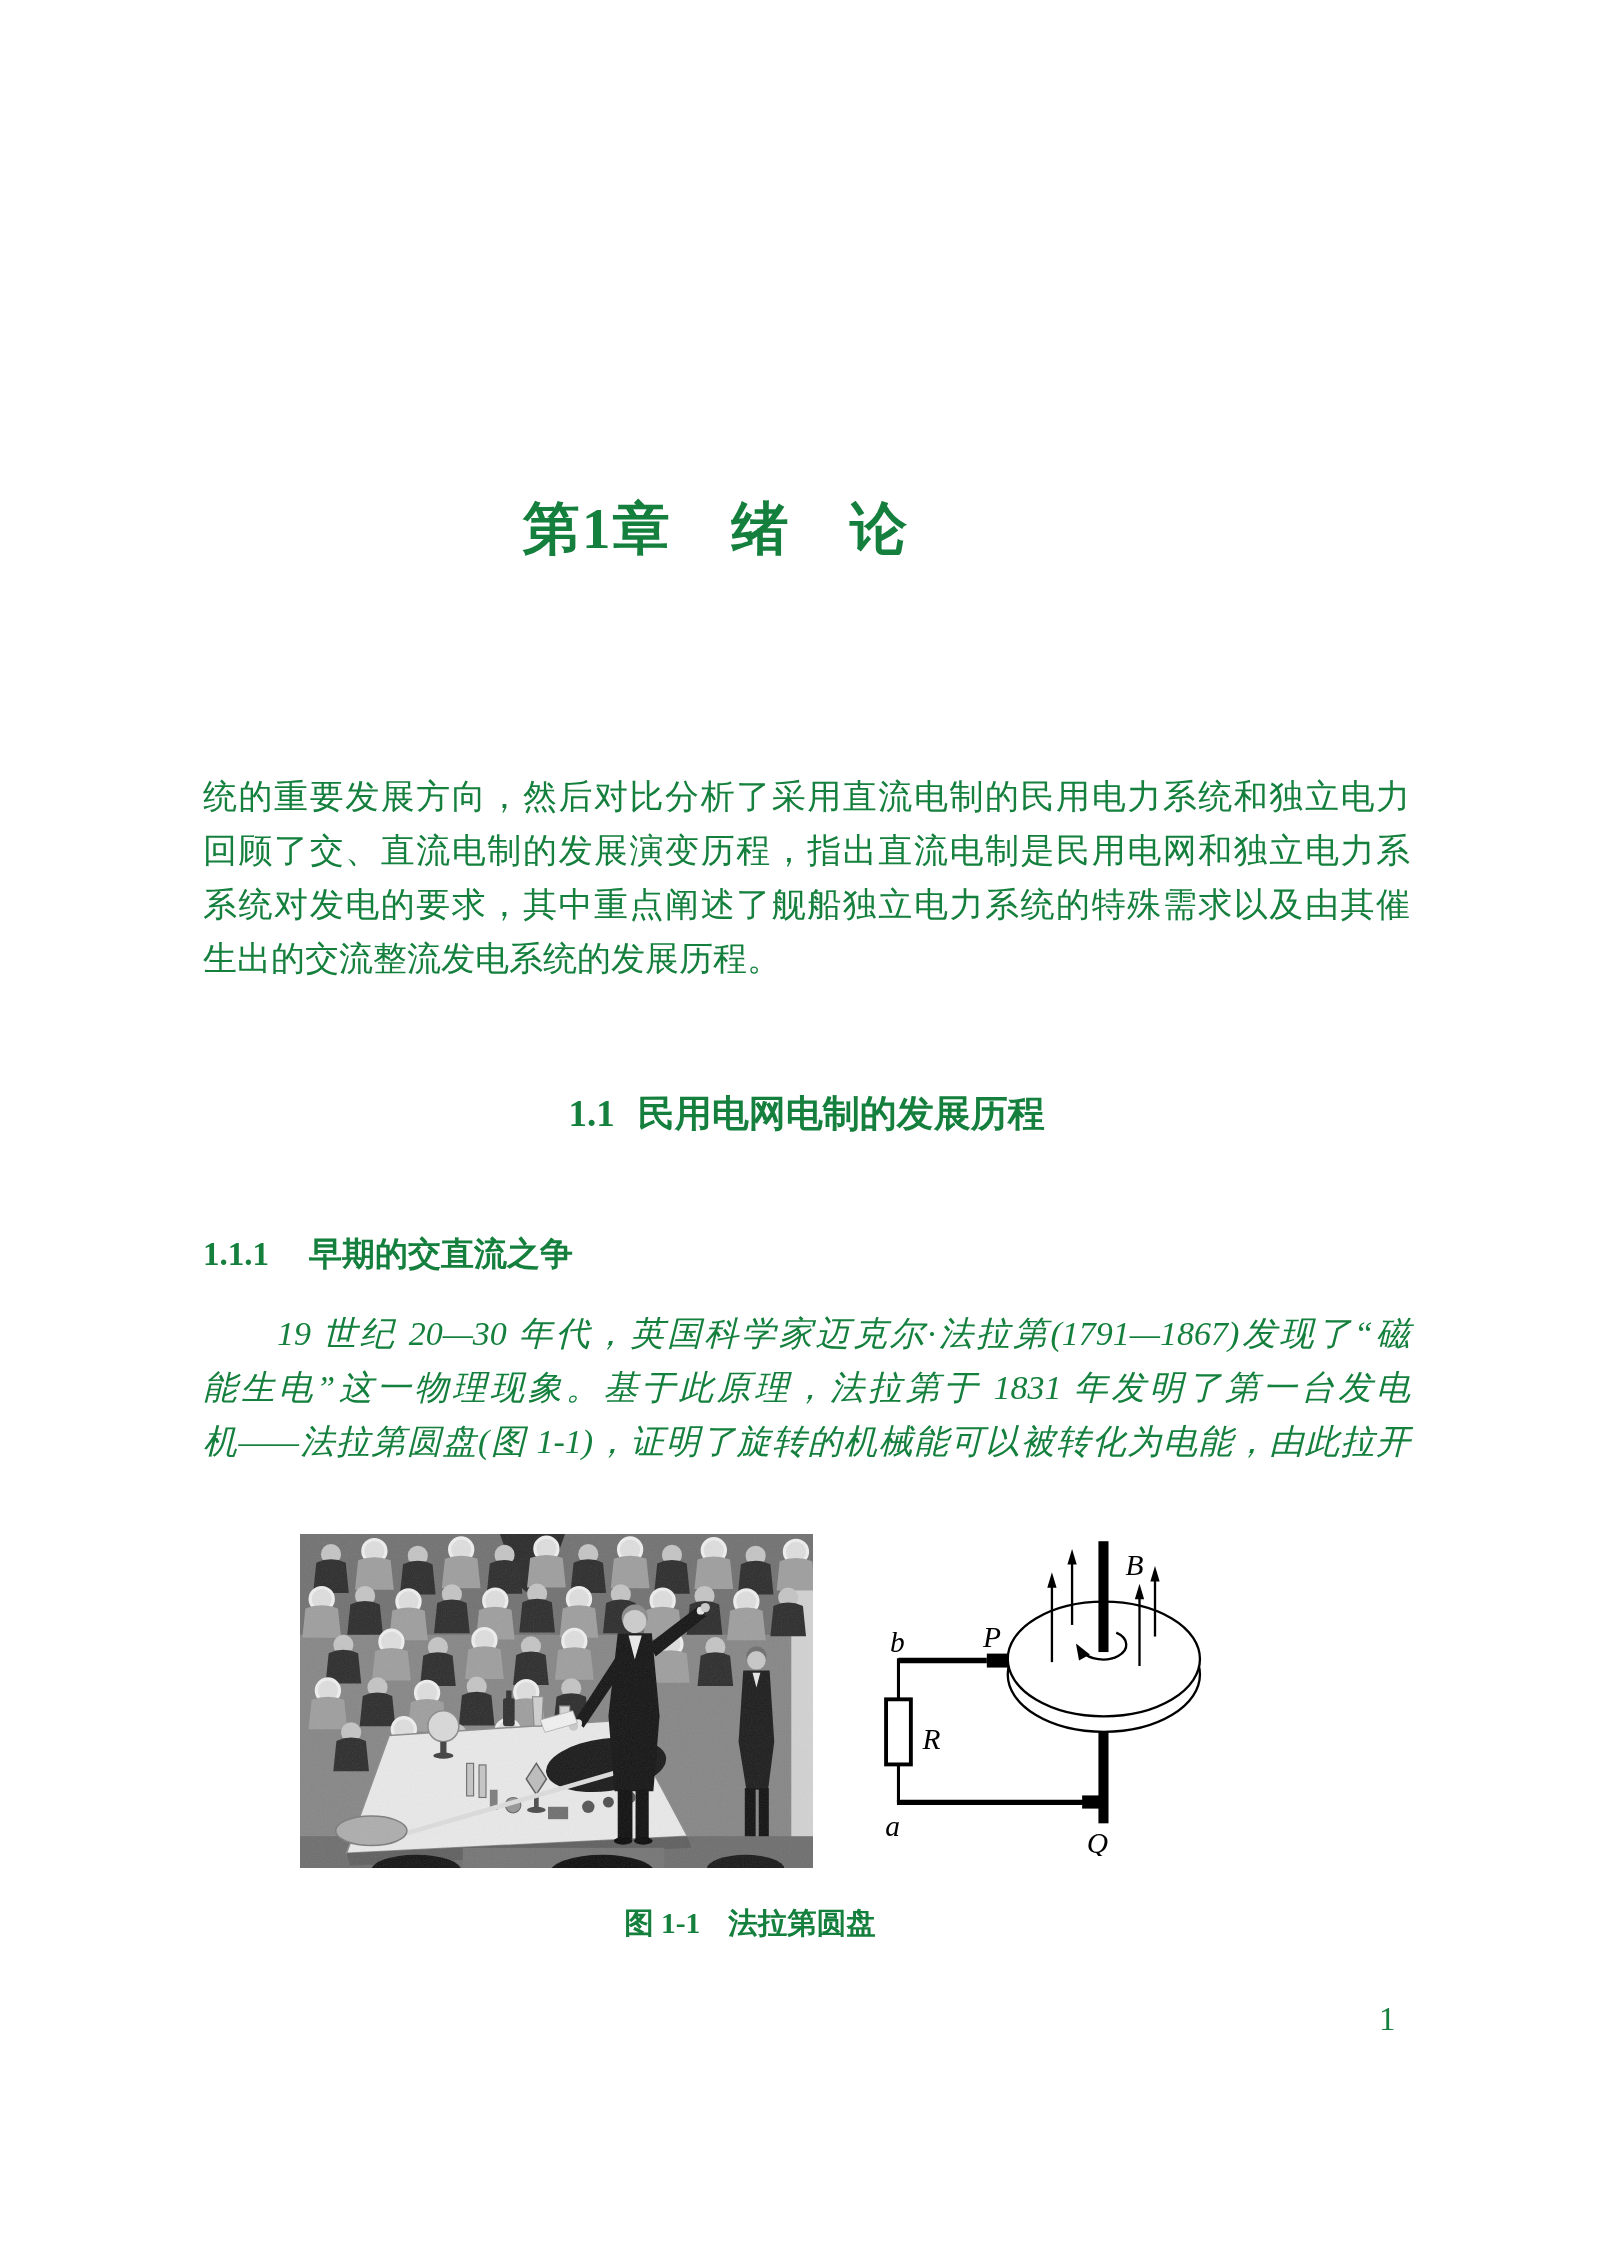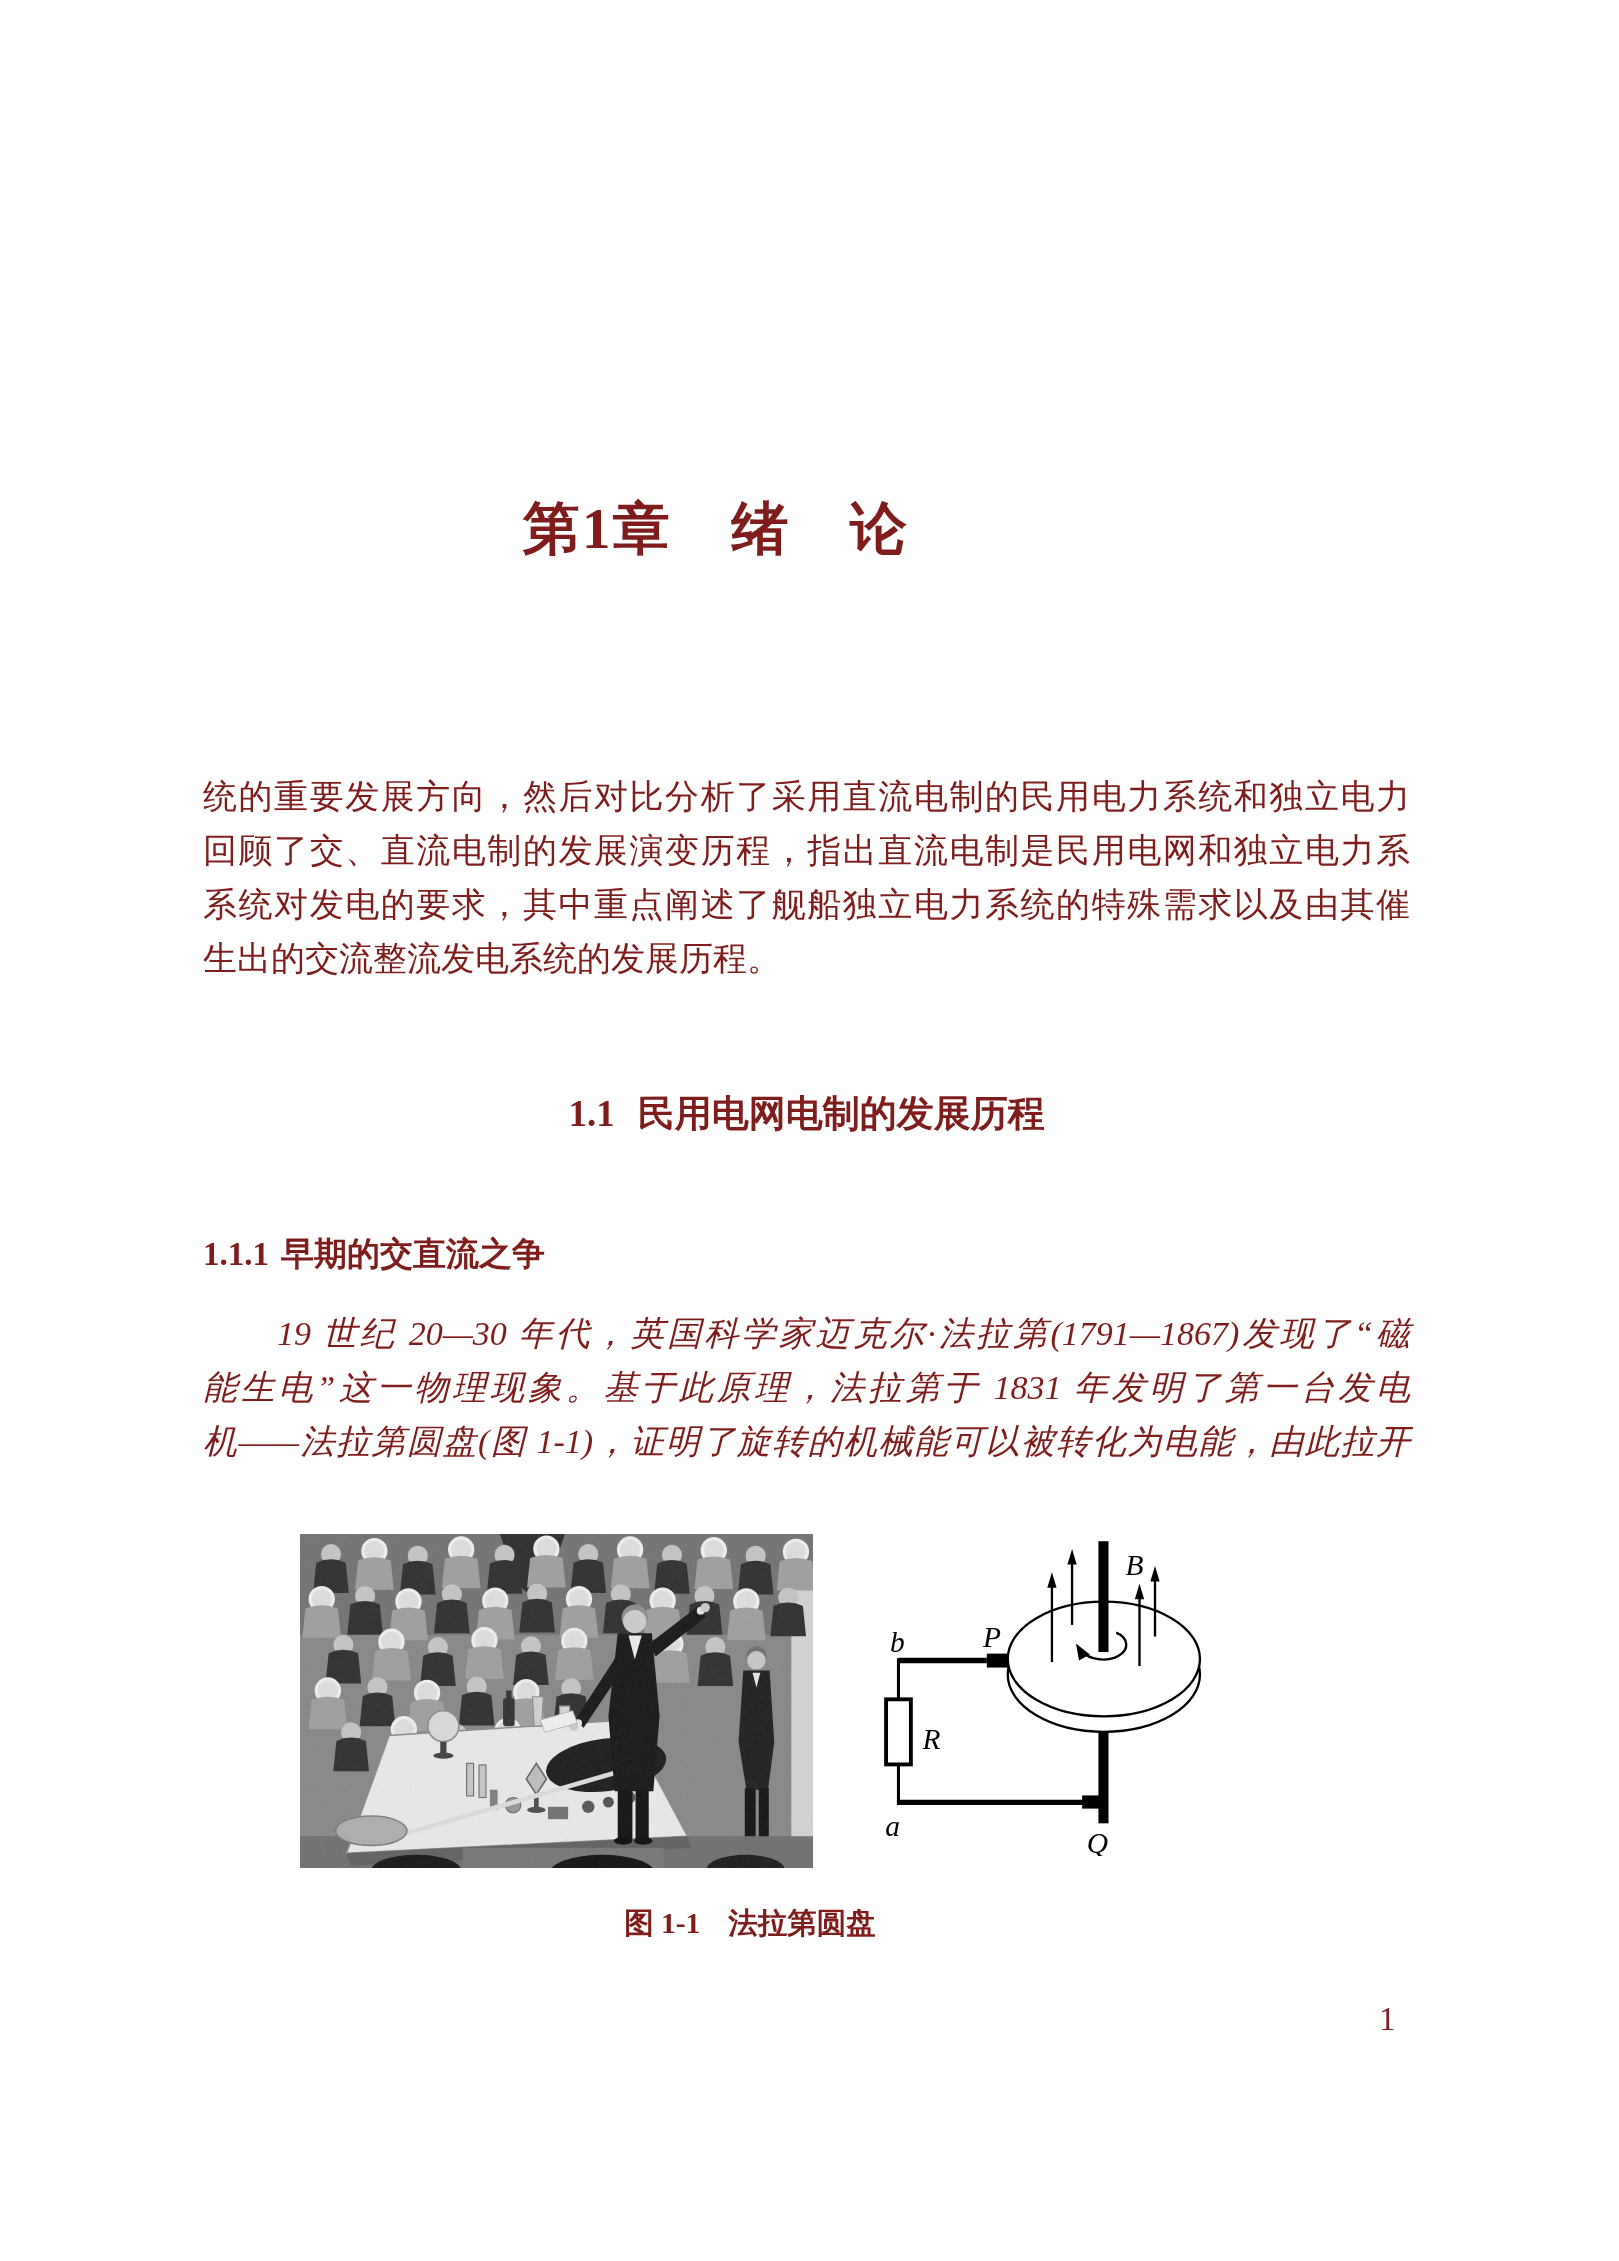--- a/index.html
+++ b/index.html
@@ -1,18 +1,18 @@
 <!DOCTYPE html>
 <html style="font-size:12.4px"><head>
 <meta charset="utf-8">
 <style>
   html,body { margin:0; padding:0; background:#ffffff; }
   .page {
     position:relative; width:1432px; height:2261px; background:#ffffff;
-    color:#7f1d1d; font-family:"Liberation Serif","DejaVu Serif",serif;
+    color:#15803d; font-family:"Liberation Serif","DejaVu Serif",serif;
     overflow:hidden;
   }
   .chapter-title {
     position:absolute; top:491px; left:0; width:100%;
     text-align:center; font-size:57px; font-weight:bold; letter-spacing:2.3px;
   }
   .para { position:absolute; left:203px; width:1207px; }
   #para1 { top:770px; }
   #para2 { top:1307px;font-style:italic; }
   .para .line {
@@ -27,21 +27,21 @@
     font-family:"Liberation Sans","DejaVu Sans",sans-serif; font-weight:bold; font-size:37px;
   }
   .section-heading .num, .subsection-heading .num, .figure-caption .num {
     font-family:"Liberation Serif","DejaVu Serif",serif; font-weight:bold;
   }
   .section-heading .num { margin-right:23px; }
   .subsection-heading {
     position:absolute; top:1232px; left:203px;
     font-family:"Liberation Sans","DejaVu Sans",sans-serif; font-weight:bold; font-size:33px;
   }
-  .subsection-heading .num { margin-right:12px; }
+  .subsection-heading .num { margin-right:40px; }
   .figure-photo { position:absolute; left:300px; top:1534px; width:513px; height:334px; }
   .figure-diagram { position:absolute; left:876px; top:1538px; width:341px; height:318px; }
   .figure-caption {
     position:absolute; left:300px; top:1904px; width:900px; text-align:center;
     font-family:"Liberation Sans","DejaVu Sans",sans-serif; font-weight:bold; font-size:29.5px;
   }
   .figure-caption .num { margin-right:28px; }
   .page-number { position:absolute; left:1379px; top:2001px; font-size:33px; }
   .dlabel { font-family:"Liberation Serif","DejaVu Serif",serif; font-style:italic; font-size:38px; }
 </style>

